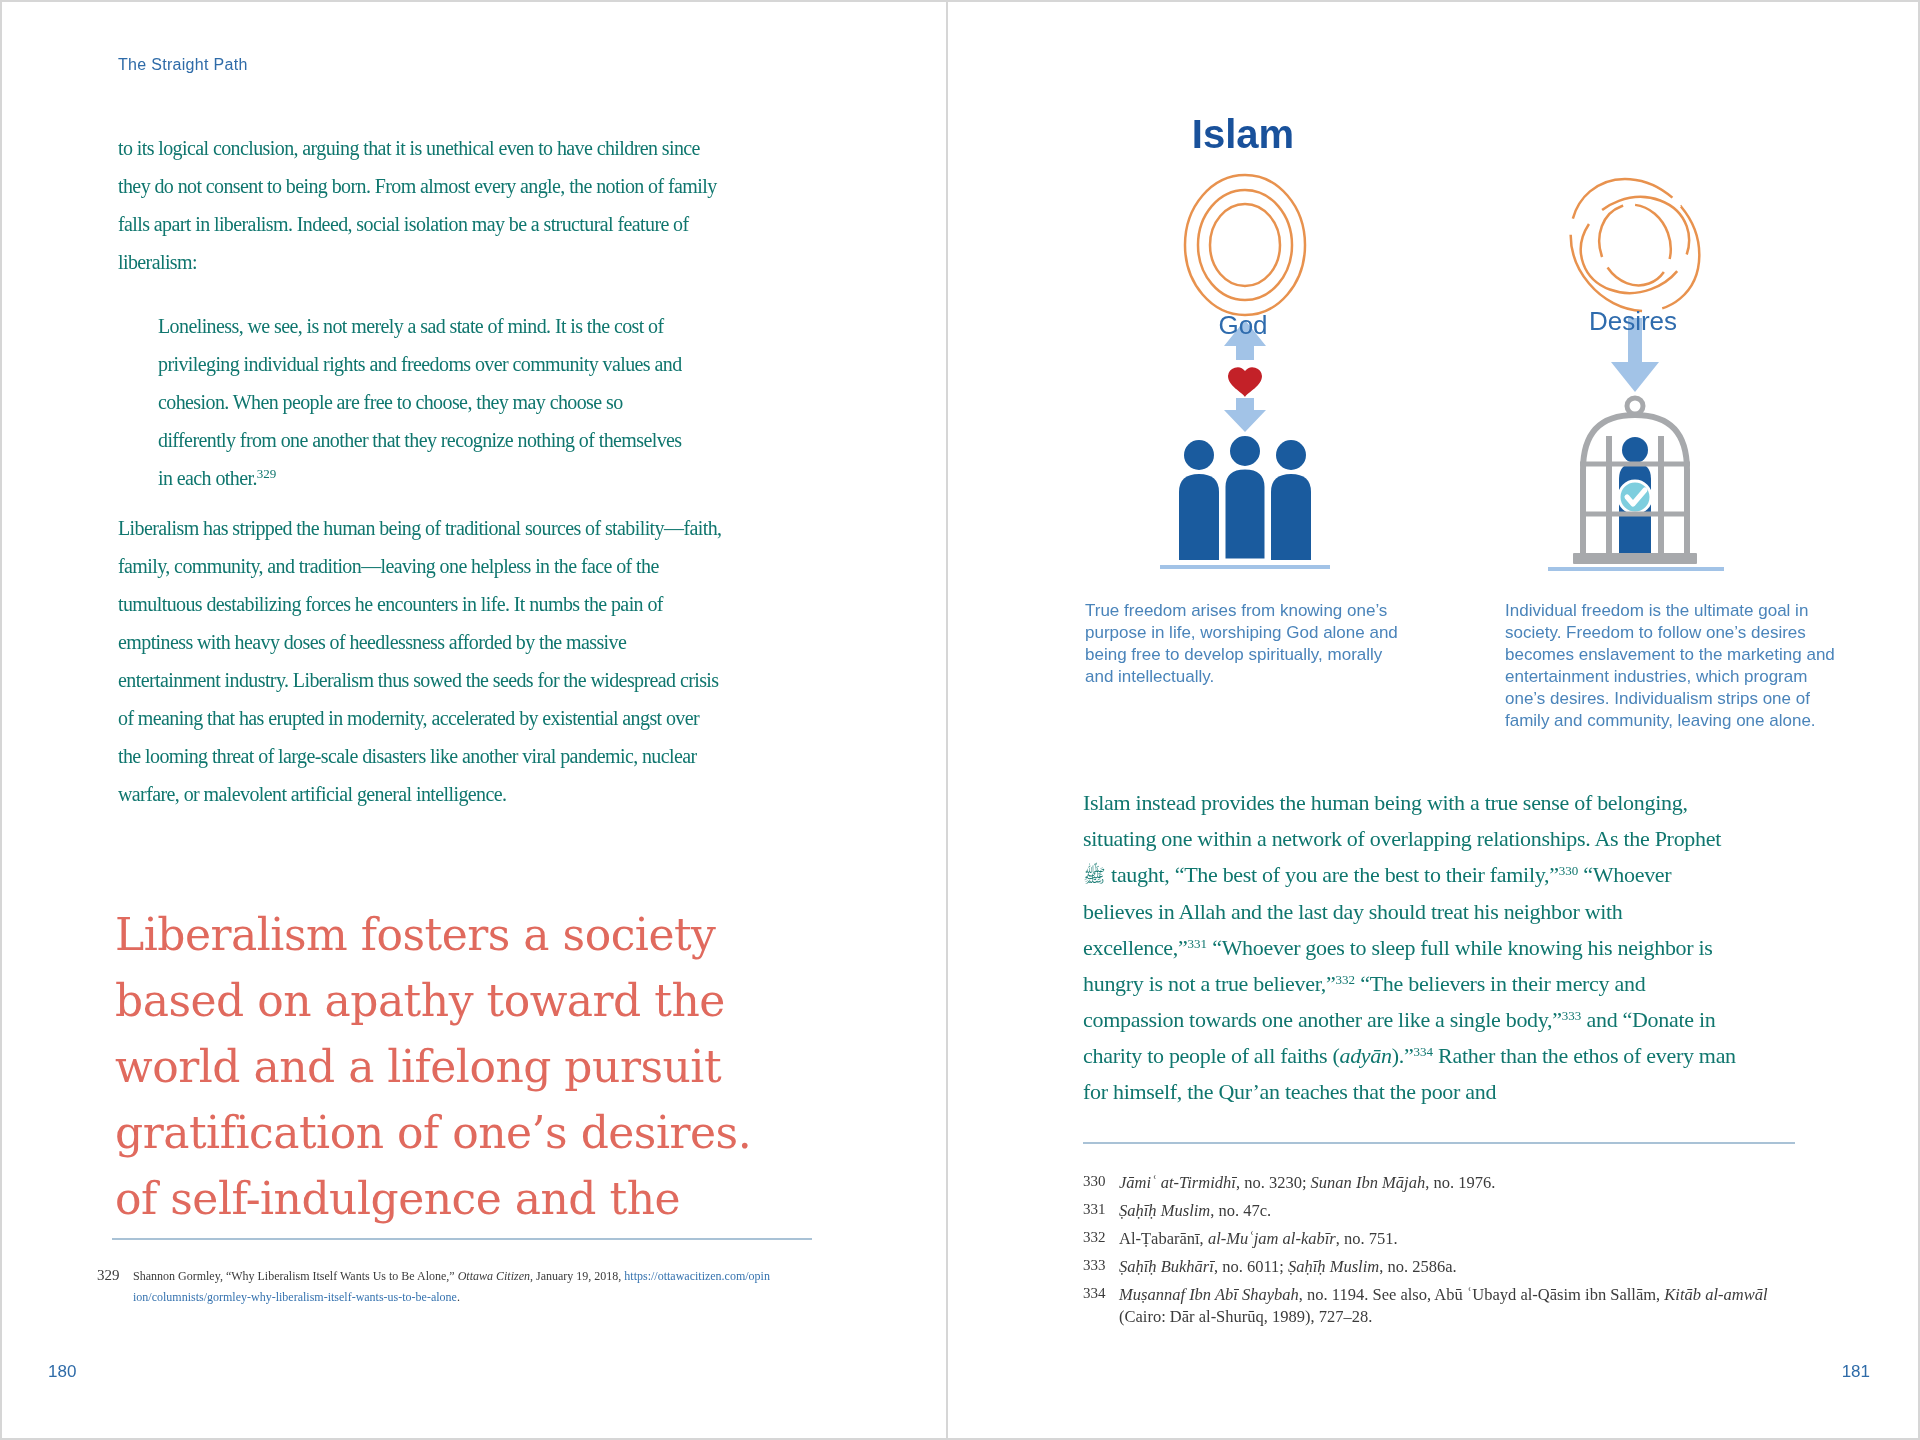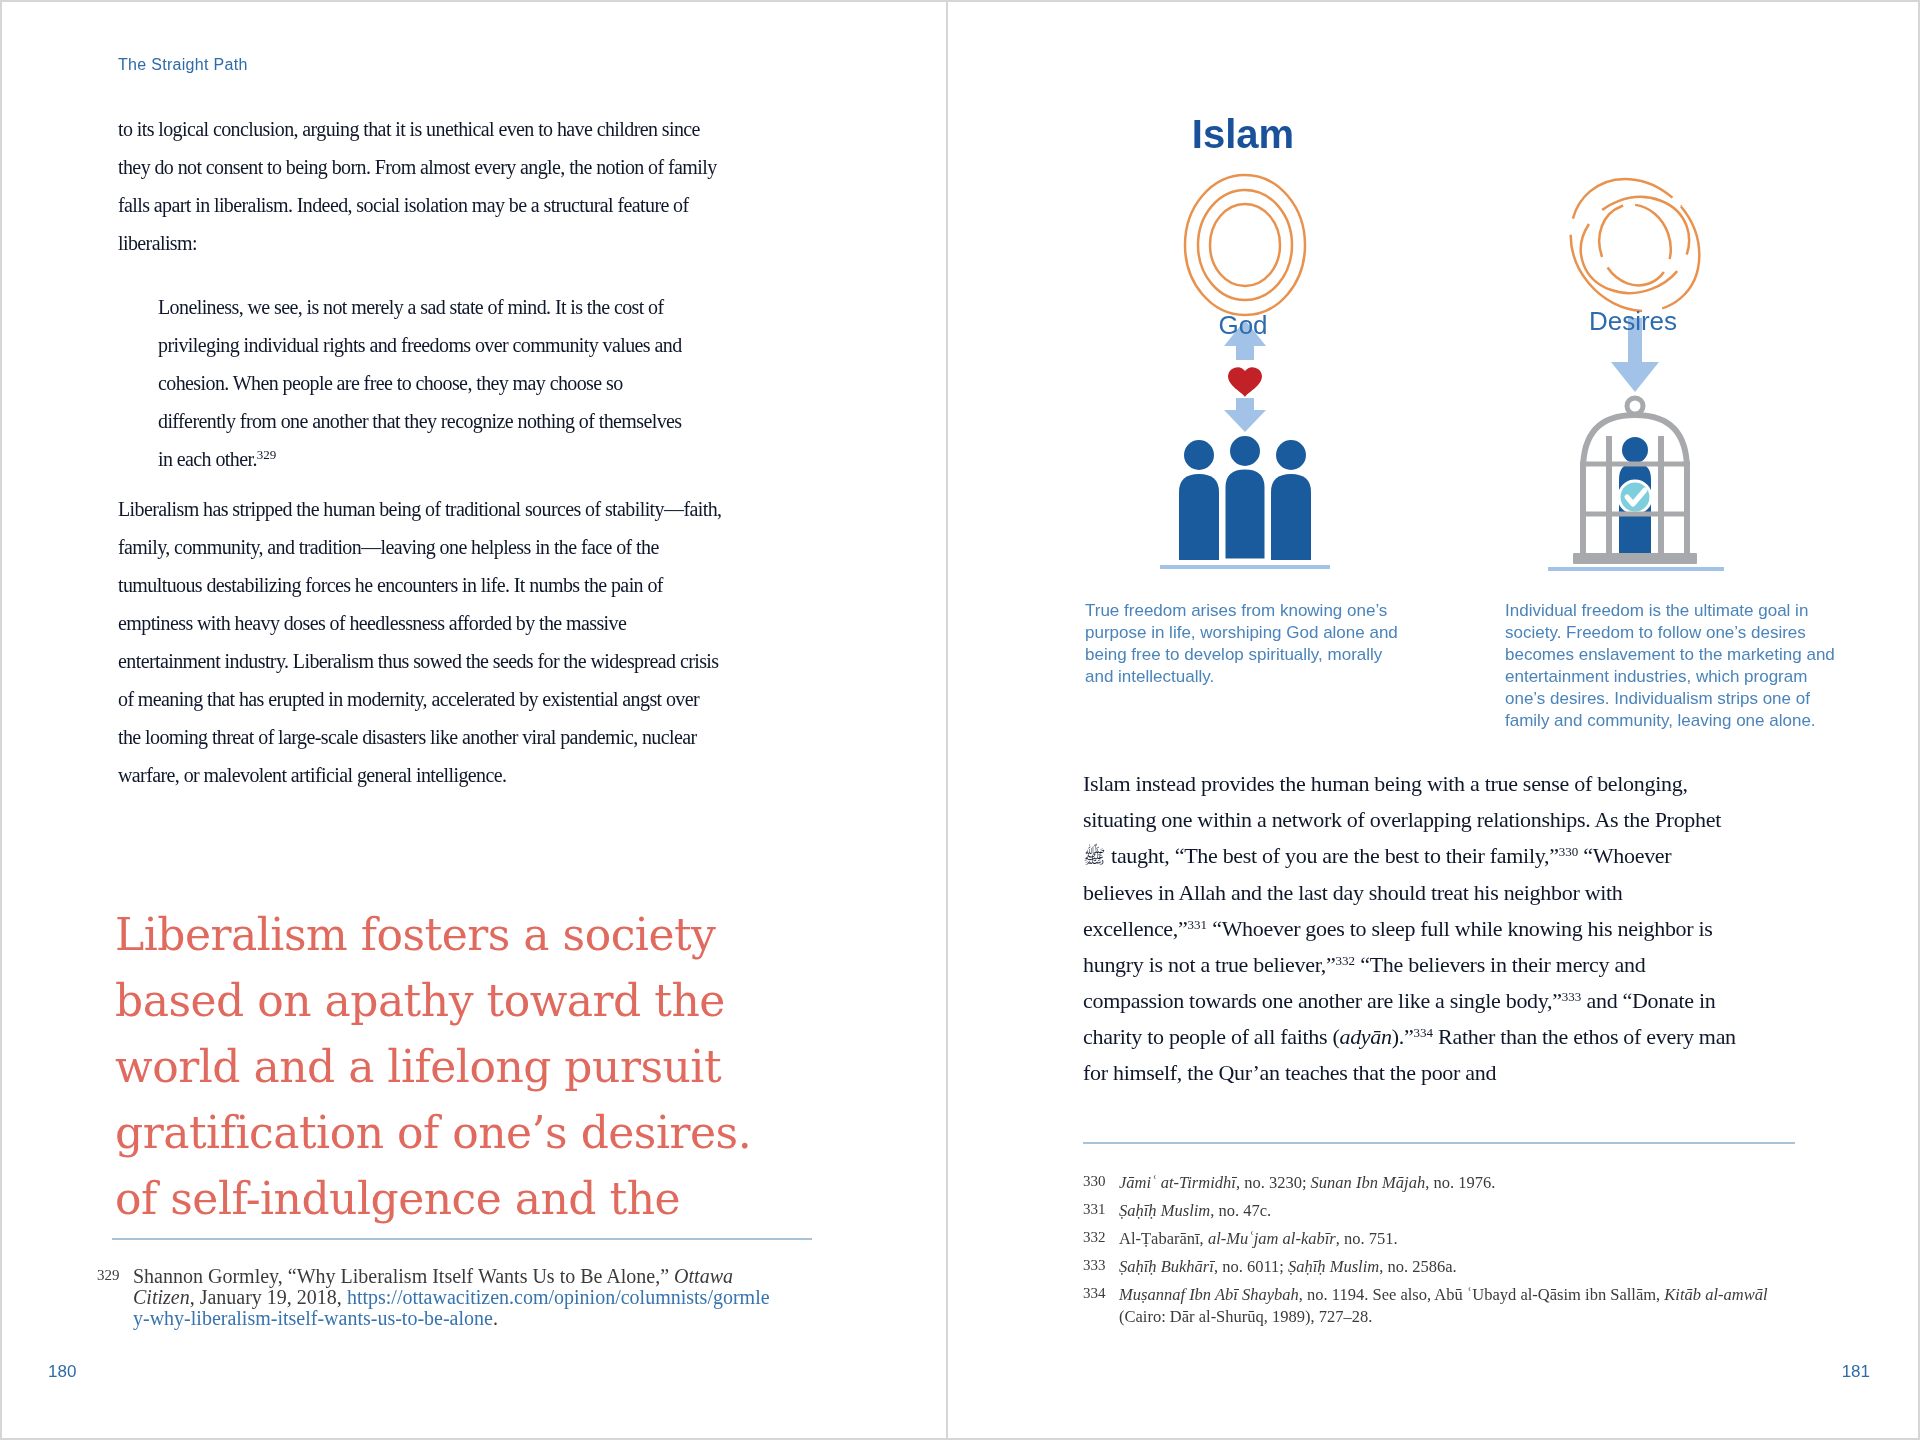--- a/index.html
+++ b/index.html
@@ -5,31 +5,31 @@
   html,body{margin:0;padding:0;}
   body{
     width:1920px;height:1440px;position:relative;background:#ffffff;
     font-family:"Liberation Sans","DejaVu Sans",sans-serif;
     overflow:hidden;
   }
   .abs{position:absolute;}
   
   .edge{background:#d6d6d6;}
   
-  .serif{font-family:"Liberation Serif","DejaVu Serif",serif;color:#0f172a;}
+  .serif{font-family:"Liberation Serif","DejaVu Serif",serif;color:#0f766e;margin-top:19px;}
   .runhead{font-size:16px;letter-spacing:.3px;color:#2e6ba8;font-weight:400;}
   .body-l{font-size:20px;line-height:38px;letter-spacing:-.6px;}
   .body-r{font-size:22px;line-height:36px;letter-spacing:-.3px;}
   .pullquote{font-family:"DejaVu Serif","Liberation Serif",serif;color:#e06a5e;
     font-size:44px;line-height:66px;letter-spacing:-.5px;font-weight:400;}
   .rule{background:#a9c2d6;height:2px;}
   .fn{font-family:"Liberation Serif","DejaVu Serif",serif;color:#3b3b3b;}
   .fn-row{display:flex;align-items:flex-start;}
   .fn-num{flex:0 0 36px;font-size:15px;padding-top:1px;}
-  .fn-text-l{font-size:20px;line-height:21px;width:640px;}
+  .fn-text-l{font-size:12px;line-height:21px;width:640px;}
   .fn-text-r{font-size:16.5px;line-height:22px;width:680px;}
   .fn-row-r{margin-bottom:6px;}
   .it{font-style:italic;}
   .lnk{color:#3673af;word-break:break-all;}
   .sal{font-size:.85em;}
   sup{font-size:13px;line-height:0;vertical-align:baseline;position:relative;top:-7px;letter-spacing:0;}
   .pagenum{font-size:17px;color:#2e6ba8;}
   
   .diag-title{font-size:40px;font-weight:700;color:#19519b;text-align:center;}
   .ring-label{font-size:26px;color:#2e6bad;text-align:center;}

